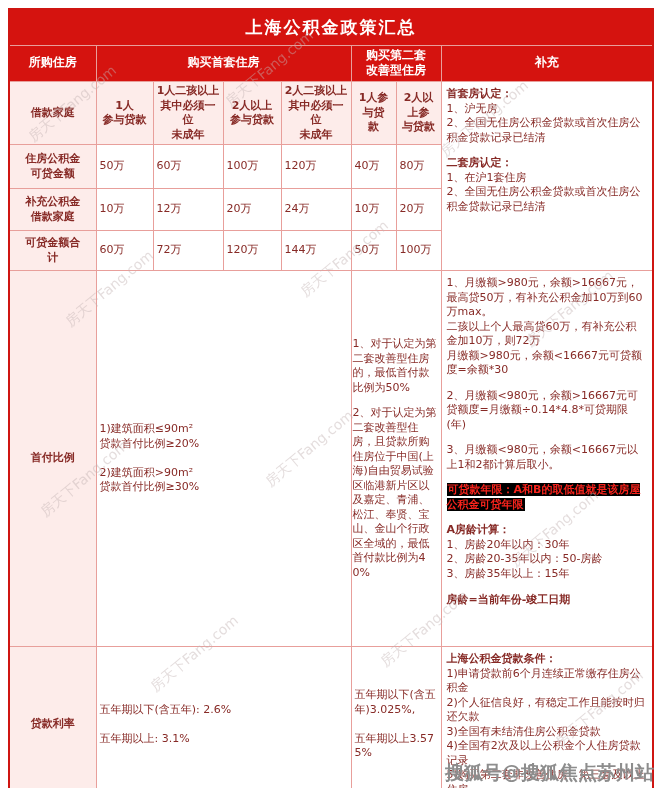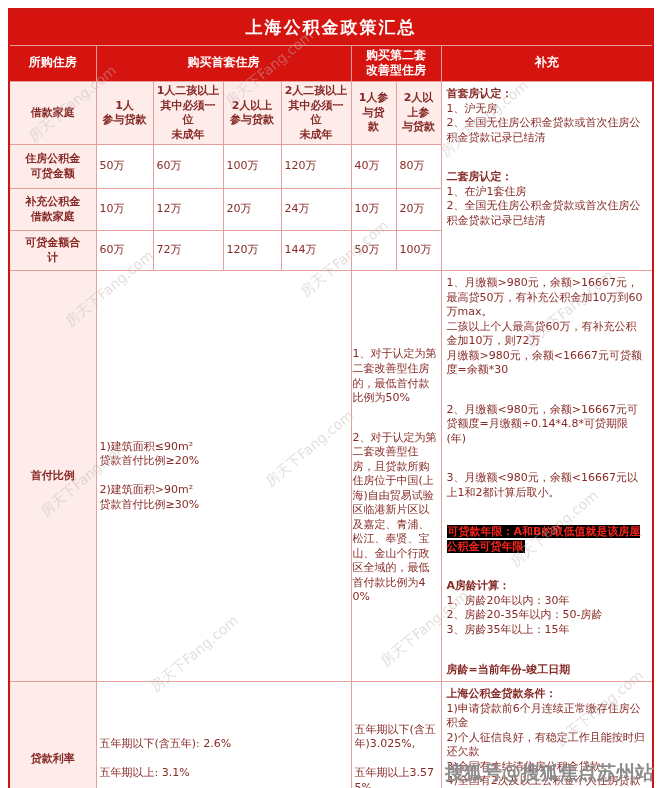--- a/index.html
+++ b/index.html
@@ -67,21 +67,21 @@
   }
   .label {
     background: #fdecea; font-weight: bold;
     text-align: center; color: #872a26;
   }
   .center { text-align: left; }
   .pre { white-space: pre-line; }
   .sup { vertical-align: top; text-align: left; padding: 5px 5px 4px 5px; }
   .mid { vertical-align: middle; text-align: left; padding: 4px 1px; }
   .bold { font-weight: bold; }
-  .para { margin-top: 25px; }
+  .para { margin-top: 11px; }
   .gap-s { }
   .hl {
     background: #000000; color: #f5231c; font-weight: bold;
     display: inline; padding: 0 1px;
   }
   .h-sub  td { height: 56px; }
   .h-a    td { height: 44px; }
   .h-b    td { height: 42px; }
   .h-c    td { height: 40px; }
   .h-down { height: 376px; }

